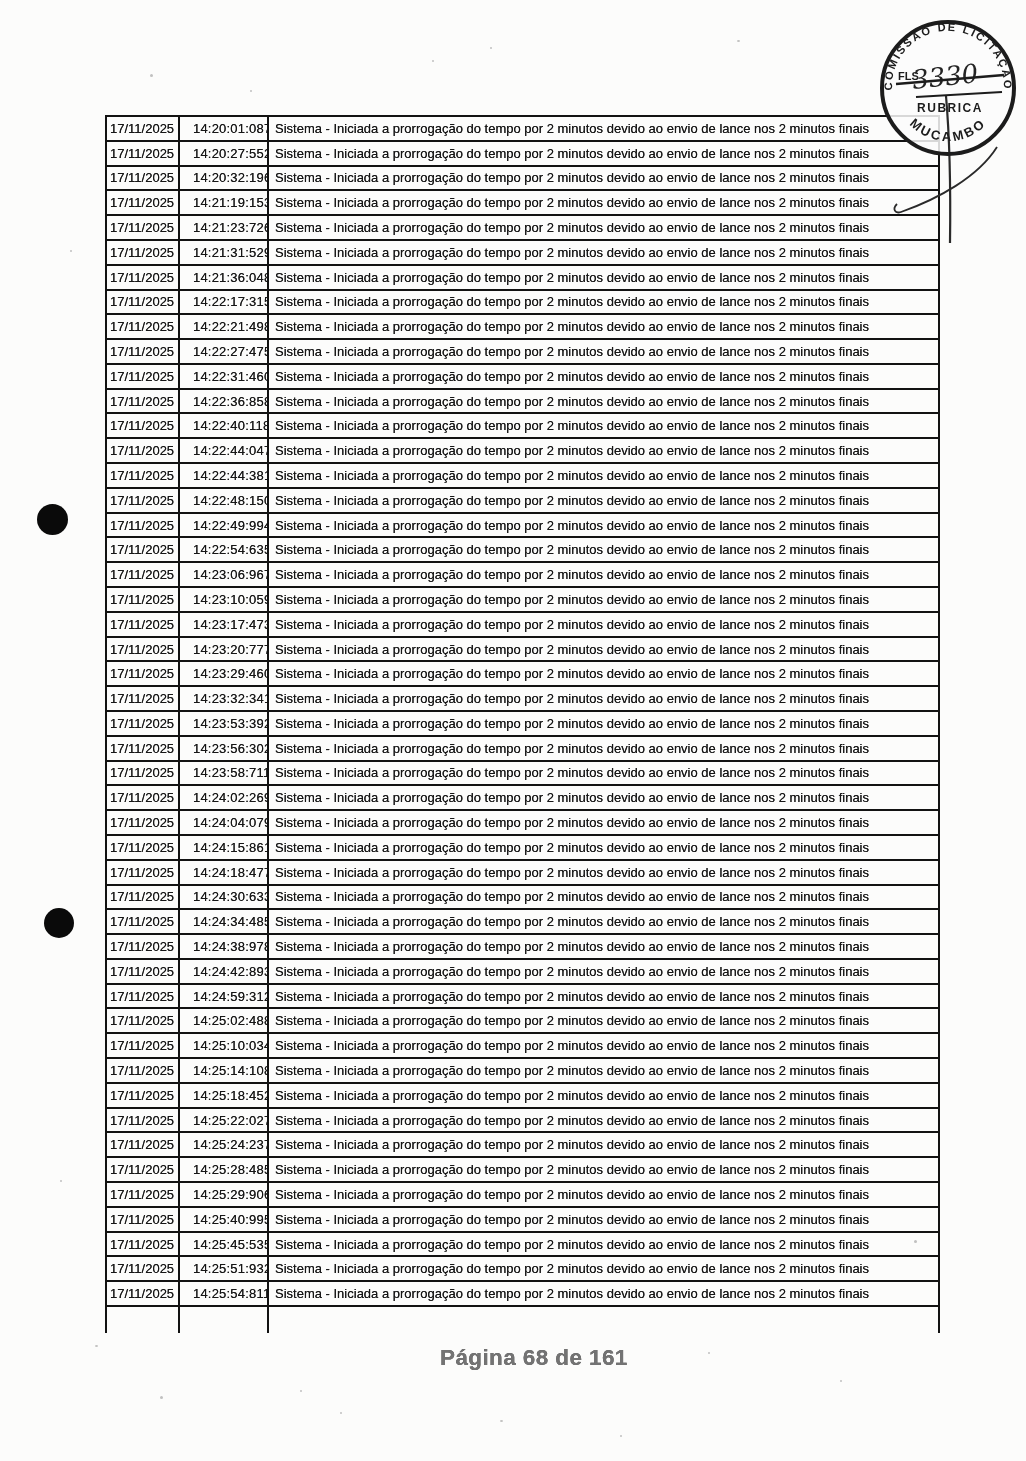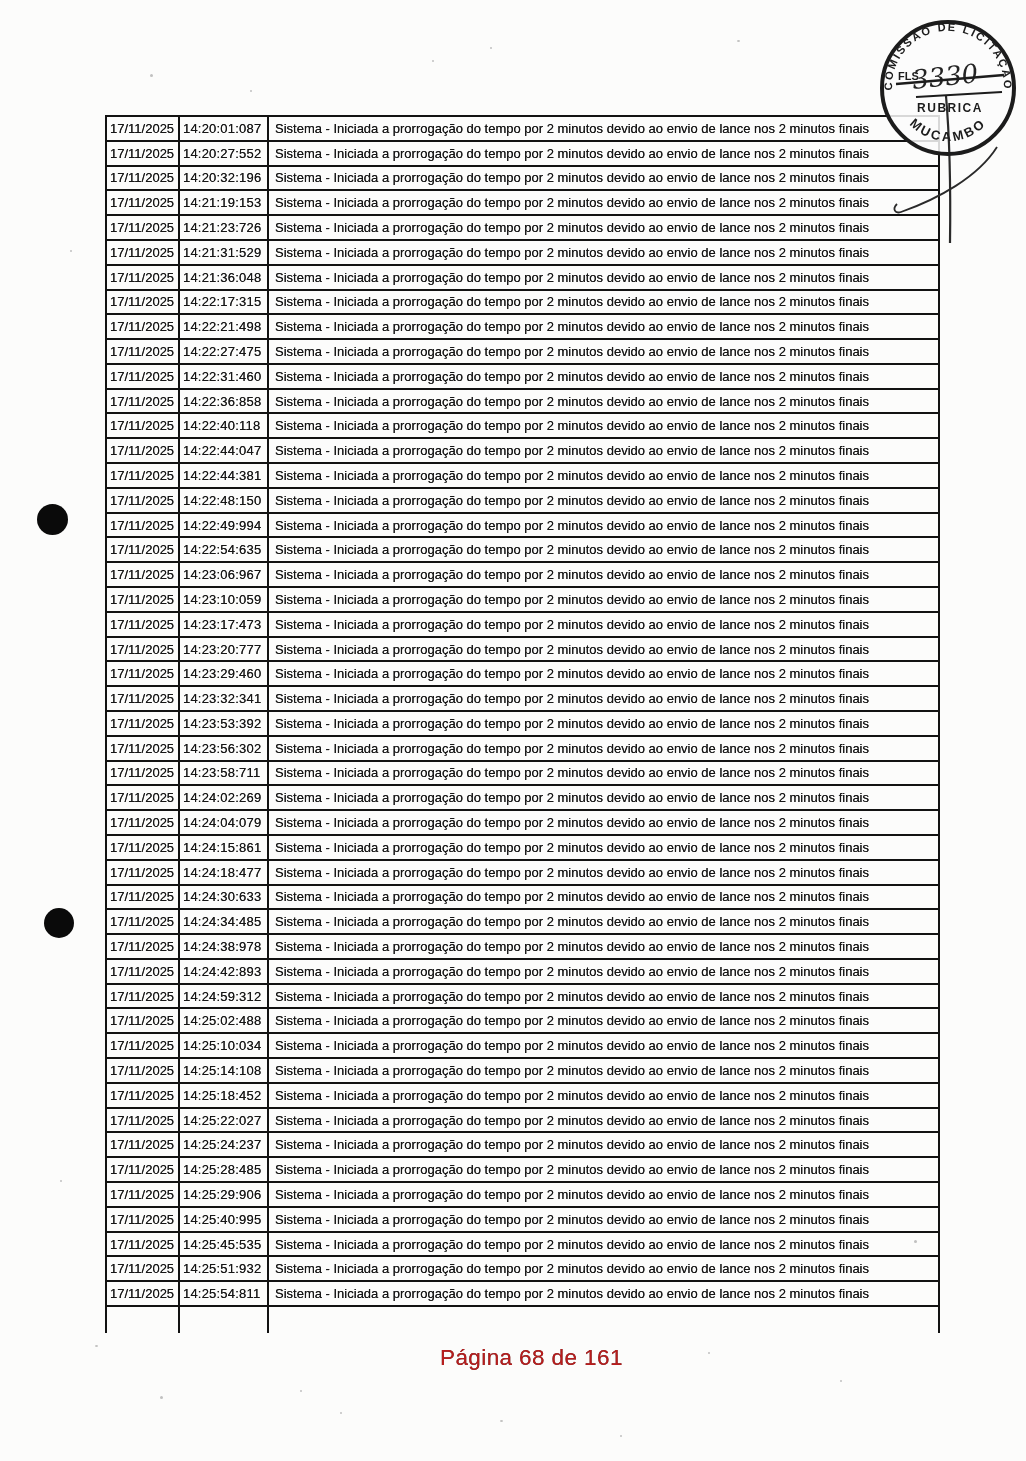--- a/index.html
+++ b/index.html
@@ -27,37 +27,38 @@
     grid-template-columns:73px 89px 1fr;
     border-bottom:2px solid #121212;
   }
   .cell{
     font-size:13px; color:#161616;
     display:flex; align-items:center;
     white-space:nowrap; overflow:hidden;
     text-shadow:0 0 0.6px rgba(22,22,22,.85);
   }
   .cell.date{ padding-left:3px; border-right:2px solid #121212; }
-  .cell.time{ padding-left:3px; border-right:2px solid #121212; letter-spacing:0.2px; }
+  .cell.time{ padding-left:13px; border-right:2px solid #121212; letter-spacing:0.2px; }
   .cell.msg { padding-left:6px; }
 
   
   .stub{ position:absolute; top:1307px; width:2px; height:26px; background:#121212; }
   .stub.s1{ left:105px; } .stub.s2{ left:178px; } .stub.s3{ left:267px; } .stub.s4{ left:938px; }
 
   
   .hole{ position:absolute; background:#0a0a0a; border-radius:50%; }
   .hole.h1{ left:37px; top:504px; width:31px; height:31px; }
   .hole.h2{ left:44px; top:908px; width:30px; height:30px; }
 
   
   .footer{
     position:absolute; left:440px; top:1345px;
-    font-size:22.5px; color:#b91c1c; letter-spacing:0.4px;
+    font-size:22.5px; color:#737373; letter-spacing:0.4px;
     text-shadow:0 0 0.6px rgba(29,29,29,.8);
+    font-weight:bold;
   }
 
   
   .stamp-svg{ position:absolute; left:868px; top:6px; }
 
   
   .speck{ position:absolute; background:#8f8f8f; border-radius:50%; opacity:.55; }
 </style>
 </head>
 <body>

